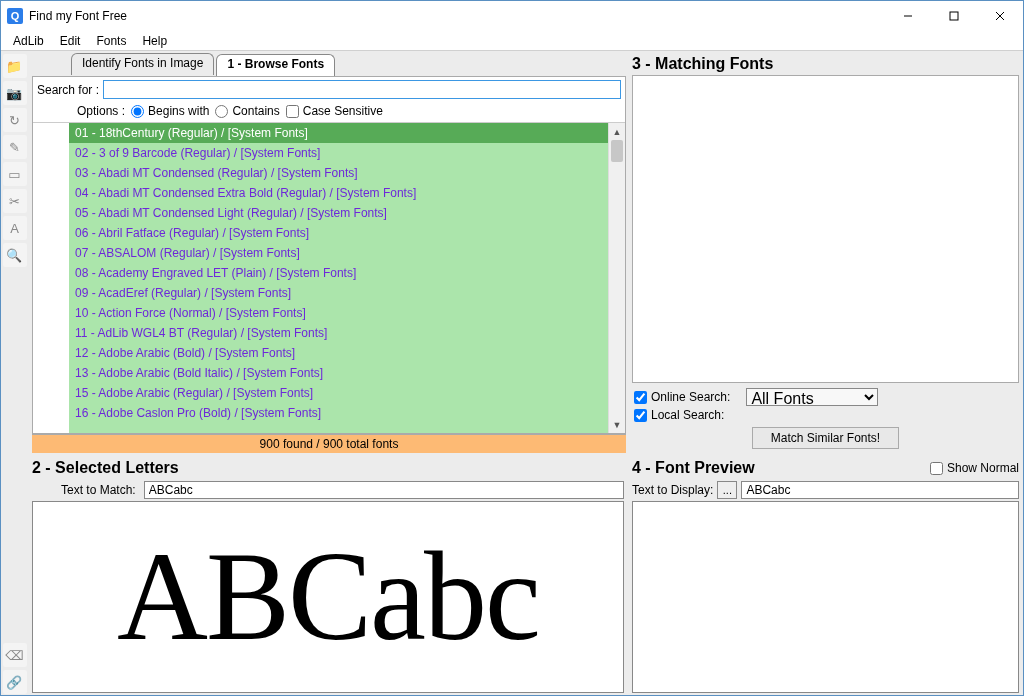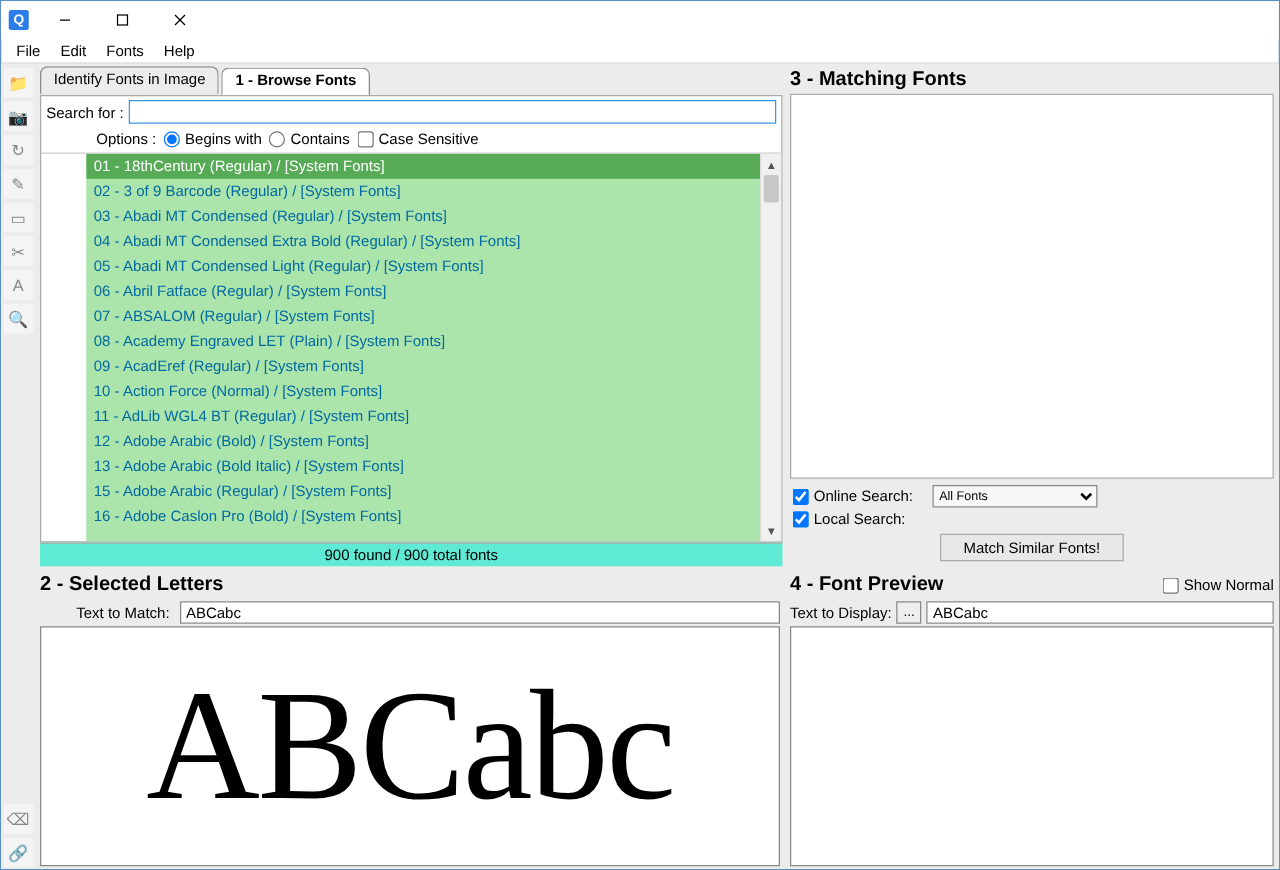--- a/index.html
+++ b/index.html
@@ -24,49 +24,49 @@
 .content { flex: 1; display: flex; flex-direction: column; min-width: 0; }
 
 .top-row { flex: 1; display: flex; min-height: 0; }
 .bottom-row { height: 240px; display: flex; }
 
 .panel-left-top { flex: 1; display: flex; flex-direction: column; background: #ececec; padding: 2px 2px 2px 4px; min-width: 0; }
 .panel-right-top { width: 395px; display: flex; flex-direction: column; background: #ececec; padding: 2px 4px; }
 .panel-left-bottom { flex: 1; display: flex; flex-direction: column; background: #ececec; padding: 2px 4px; min-width: 0; }
 .panel-right-bottom { width: 395px; display: flex; flex-direction: column; background: #ececec; padding: 2px 4px; }
 
-.tabs { display: flex; height: 22px; margin-bottom: 1px; }
+.tabs { display: flex; height: 22px; margin-bottom: 1px; margin-left: 39px; }
 .tab { padding: 2px 10px; border: 1px solid #888; border-bottom: none; border-top-left-radius: 6px; border-top-right-radius: 6px; background: #ececec; margin-right: 2px; font-size: 12px; }
 .tab.active { background: #fff; font-weight: bold; position: relative; top: 1px; }
 
 .browse-pane { flex: 1; display: flex; flex-direction: column; background: #fff; border: 1px solid #aaa; min-height: 0; }
 .search-row { display: flex; align-items: center; padding: 3px 4px; gap: 4px; }
 .search-row label { font-size: 12px; }
 .search-row input[type=text] { flex: 1; border: 1px solid #3b97e3; height: 19px; padding: 0 4px; font-size: 12px; outline: none; }
 .options-row { display: flex; align-items: center; padding: 2px 4px 4px 44px; gap: 6px; font-size: 12px; }
 .options-row label { display: flex; align-items: center; gap: 4px; }
 .options-row input { margin: 0; }
 
 .font-list-wrap { flex: 1; display: flex; min-height: 0; border-top: 1px solid #ccc; padding-left: 36px; }
 .font-list { flex: 1; overflow: hidden; background: #abe5ab; }
-.font-item { padding: 1px 6px; font-size: 12px; white-space: nowrap; color: #0369a1; line-height: 18px; }
+.font-item { padding: 1px 6px; font-size: 12px; white-space: nowrap; color: #6d28d9; line-height: 18px; }
 .font-item.selected { background: #57ab57; color: #fff; }
 .scroll-v { width: 17px; background: #f0f0f0; position: relative; border-left: 1px solid #ddd; }
 .scroll-v .arrow { height: 17px; display: flex; align-items: center; justify-content: center; font-size: 9px; color: #555; }
 .scroll-v .thumb { position: absolute; top: 17px; left: 2px; right: 2px; height: 22px; background: #c7c7c7; border-radius: 2px; }
 
-.status-line { text-align: center; font-size: 12px; padding: 2px; background: #5eead4; border-top: 1px solid #aaa; }
+.status-line { text-align: center; font-size: 12px; padding: 2px; background: #fdba74; border-top: 1px solid #aaa; }
 
 .panel-title { font-weight: bold; font-size: 16px; padding: 2px 0; }
 .matching-box { flex: 1; background: #fff; border: 1px solid #aaa; }
 
 .match-controls { padding-top: 4px; }
 .ctrl-row { display: flex; align-items: center; gap: 6px; padding: 1px 2px; }
 .ctrl-row label { display: flex; align-items: center; gap: 4px; font-size: 12px; }
-.ctrl-row select { font-size: 10px; border: 1px solid #888; height: 18px; width: 132px; background: #f8f8f8; }
+.ctrl-row select { font-size: 16px; border: 1px solid #888; height: 18px; width: 132px; background: #f8f8f8; }
 .match-btn-row { text-align: center; padding: 4px 0; }
 .match-btn { padding: 3px 18px; font-size: 12px; background: #e8e8e8; border: 1px solid #aaa; }
 
 .sel-header { display: flex; align-items: center; gap: 8px; padding: 2px 0; margin-left: 29px; }
 .sel-input { flex: 1; border: 1px solid #888; height: 18px; padding: 0 4px; font-size: 12px; background: #fff; }
 .preview-area { flex: 1; background: #fff; border: 1px solid #888; display: flex; align-items: center; justify-content: center; overflow: hidden; }
 .preview-text { font-family: Georgia, 'Times New Roman', serif; font-size: 126px; font-weight: 400; letter-spacing: -2px; }
 
 .prev-header { display: flex; align-items: center; gap: 4px; padding: 2px 0; }
 .tiny-btn { width: 20px; height: 18px; border: 1px solid #888; background: #eee; font-size: 11px; display: flex; align-items: center; justify-content: center; }
@@ -74,20 +74,21 @@
 
 .lbl { font-size: 12px; white-space: nowrap; }
 </style>
 </head>
 <body>
 
 <div class="window">
 
   <div class="titlebar">
     <div class="app-icon">Q</div>
+    <div class="title">Find my Font Free</div>
     <div class="win-controls">
       <div class="win-btn">
         <svg width="10" height="10">
             <line x1="1" y1="5" x2="9" y2="5" stroke="#000" stroke-width="1"></line>
           </svg>
       </div>
       <div class="win-btn">
         <svg width="10" height="10">
             <rect x="1" y="1" width="8" height="8" fill="none" stroke="#000" stroke-width="1"></rect>
           </svg>
@@ -95,21 +96,21 @@
       <div class="win-btn close">
         <svg width="10" height="10">
             <line x1="1" y1="1" x2="9" y2="9" stroke="#000" stroke-width="1"></line>
             <line x1="9" y1="1" x2="1" y2="9" stroke="#000" stroke-width="1"></line>
           </svg>
       </div>
     </div>
   </div>
 
   <div class="menubar">
-    <div class="menu-item">File</div>
+    <div class="menu-item">AdLib</div>
     <div class="menu-item">Edit</div>
     <div class="menu-item">Fonts</div>
     <div class="menu-item">Help</div>
   </div>
 
   <div class="main">
 
     <div class="toolbar-left">
       <div class="tool-btn">📁</div>
       <div class="tool-btn">📷</div>

